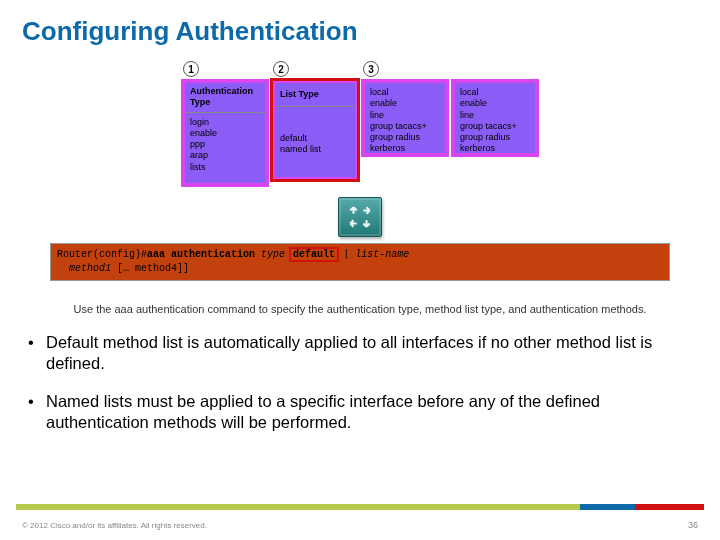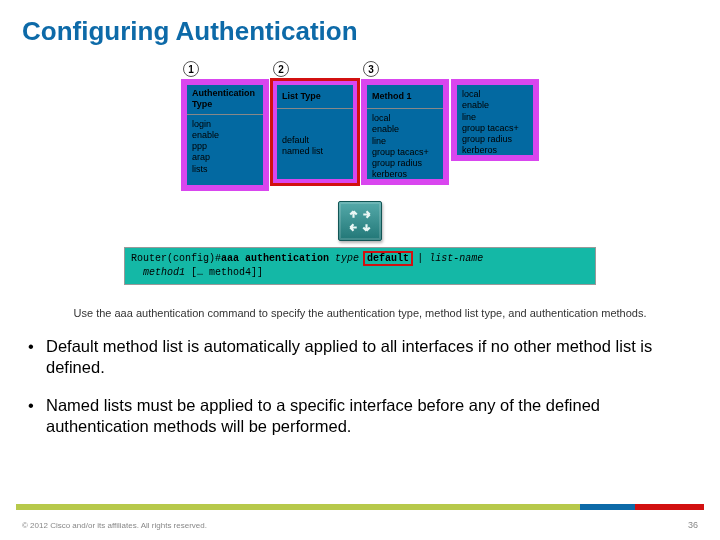--- a/index.html
+++ b/index.html
@@ -2,29 +2,29 @@
 <html><head>
 <meta charset="utf-8">
 <style>
   * { box-sizing: border-box; margin: 0; padding: 0; }
   body { width: 720px; height: 540px; font-family: Arial, sans-serif; background: #fff; position: relative; overflow: hidden; }
   .title { color: #0d6aa8; font-size: 26px; font-weight: bold; padding: 16px 0 8px 22px; }
   .diagram { display: flex; justify-content: center; gap: 2px; padding: 4px 0 6px 0; }
   .col { display: flex; flex-direction: column; width: 88px; }
   .num-row { height: 20px; display: flex; align-items: center; }
   .num { width: 16px; height: 16px; border: 1px solid #555; border-radius: 50%; background: #fff; font-size: 10px; font-weight: bold; display: flex; align-items: center; justify-content: center; margin-left: 2px; }
-  .box { border: 6px solid #d946ef; background: #0369a1; font-size: 9px; line-height: 1.25; }
+  .box { border: 4px solid #d946ef; background: #8b5cf6; font-size: 9px; line-height: 1.25; }
   .box-head { font-weight: bold; padding: 3px 5px; border-bottom: 1px solid #888; min-height: 24px; display: flex; align-items: center; }
   .box-body { padding: 4px 5px 6px 5px; height: 70px; }
   .highlight { outline: 3px solid #d21010; outline-offset: -2px; }
   .switch-wrap { display: flex; justify-content: center; padding: 4px 0 6px 0; }
   .switch { width: 44px; height: 40px; background: linear-gradient(#5aa, #277); border: 1px solid #155; border-radius: 2px; box-shadow: inset 0 0 0 2px rgba(255,255,255,0.15), 1px 2px 3px rgba(0,0,0,0.3); display: flex; align-items: center; justify-content: center; color: #eaf7f5; }
   .switch svg { width: 26px; height: 26px; }
   .cmd-wrap { display: flex; justify-content: center; }
-  .cmd { width: 472px; border: 1px solid #999; background: #14b8a6; padding: 4px 6px; font-family: "Courier New", monospace; font-size: 10px; line-height: 1.4; white-space: nowrap; overflow: hidden; }
+  .cmd { width: 620px; border: 1px solid #999; background: #c2410c; padding: 4px 6px; font-family: "Courier New", monospace; font-size: 10px; line-height: 1.4; white-space: nowrap; overflow: hidden; }
   .cmd .bold { font-weight: bold; }
   .cmd .ital { font-style: italic; }
   .cmd .hlword { font-weight: bold; outline: 2px solid #d21010; padding: 0 2px; }
   .caption { text-align: center; font-size: 11px; color: #333; padding: 21px 40px 6px 40px; line-height: 1.35; }
   .bullets { padding: 4px 28px 0 28px; font-size: 16.5px; line-height: 1.28; }
   .bullets li { list-style: none; padding: 6px 0 10px 0; display: flex; }
   .bullets li .dot { width: 18px; flex: none; }
   .footer-bar { position: absolute; left: 16px; bottom: 30px; width: 688px; height: 6px; background: linear-gradient(to right, #b7c94b 0%, #b7c94b 82%, #0d6aa8 82%, #0d6aa8 90%, #d21010 90%, #d21010 100%); }
   .footer-text { position: absolute; left: 22px; bottom: 10px; font-size: 8px; color: #888; }
   .page-num { position: absolute; right: 22px; bottom: 10px; font-size: 9px; color: #888; }
@@ -60,21 +60,20 @@
         <div>default</div>
         <div>named list</div>
       </div>
     </div>
   </div>
   <div class="col">
     <div class="num-row">
         <div class="num">3</div>
       </div>
     <div class="box">
-      <div class="box-head">Method 1</div>
       <div class="box-body">
         <div>local</div>
         <div>enable</div>
         <div>line</div>
         <div>group tacacs+</div>
         <div>group radius</div>
         <div>kerberos</div>
       </div>
     </div>
   </div>

